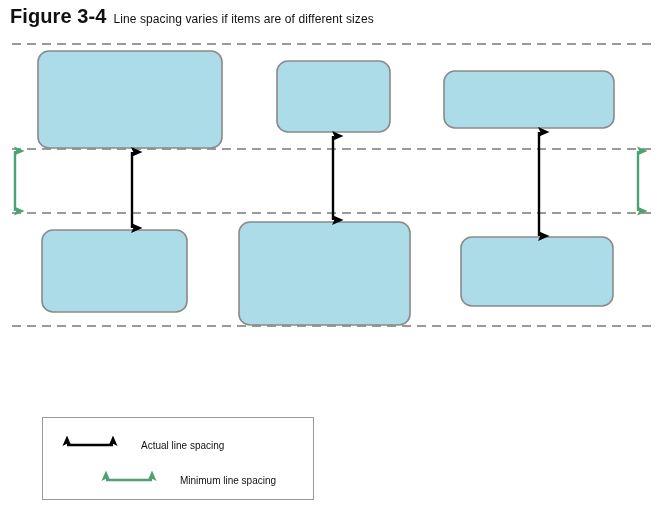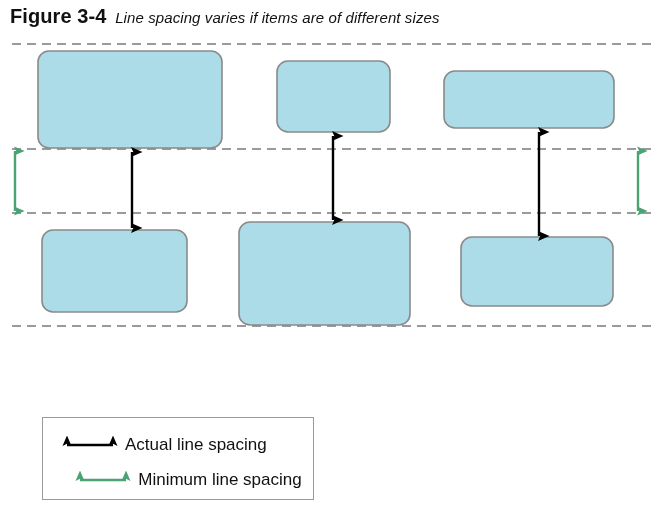--- a/index.html
+++ b/index.html
@@ -32,22 +32,21 @@
     color: #111111;
     white-space: nowrap;
     letter-spacing: 0.1px;
   }
   .caption .fig-label {
     font-weight: bold;
     font-size: 20px;
   }
   .caption .fig-text {
     font-weight: normal;
-    font-size: 15px;
-    font-style: italic;
+    font-size: 12px;
   }
 
   
   #diagram-svg {
     position: absolute;
     left: 0;
     top: 0;
     width: 661px;
     height: 521px;
   }
@@ -73,22 +72,22 @@
   }
   .legend-row.row0 { top: 12px; }
   .legend-row.row1 { top: 47px; justify-content: center; }
   .legend-swatch {
     width: 62px;
     height: 20px;
     margin-left: 16px;
     flex: 0 0 auto;
   }
   .legend-label {
-    margin-left: 4px;
-    font-size: 17px;
+    margin-left: 20px;
+    font-size: 10px;
     color: #111111;
     white-space: nowrap;
   }
 </style>
 </head>
 <body>
 
 <div id="figure-root">
 
   <div class="caption">

